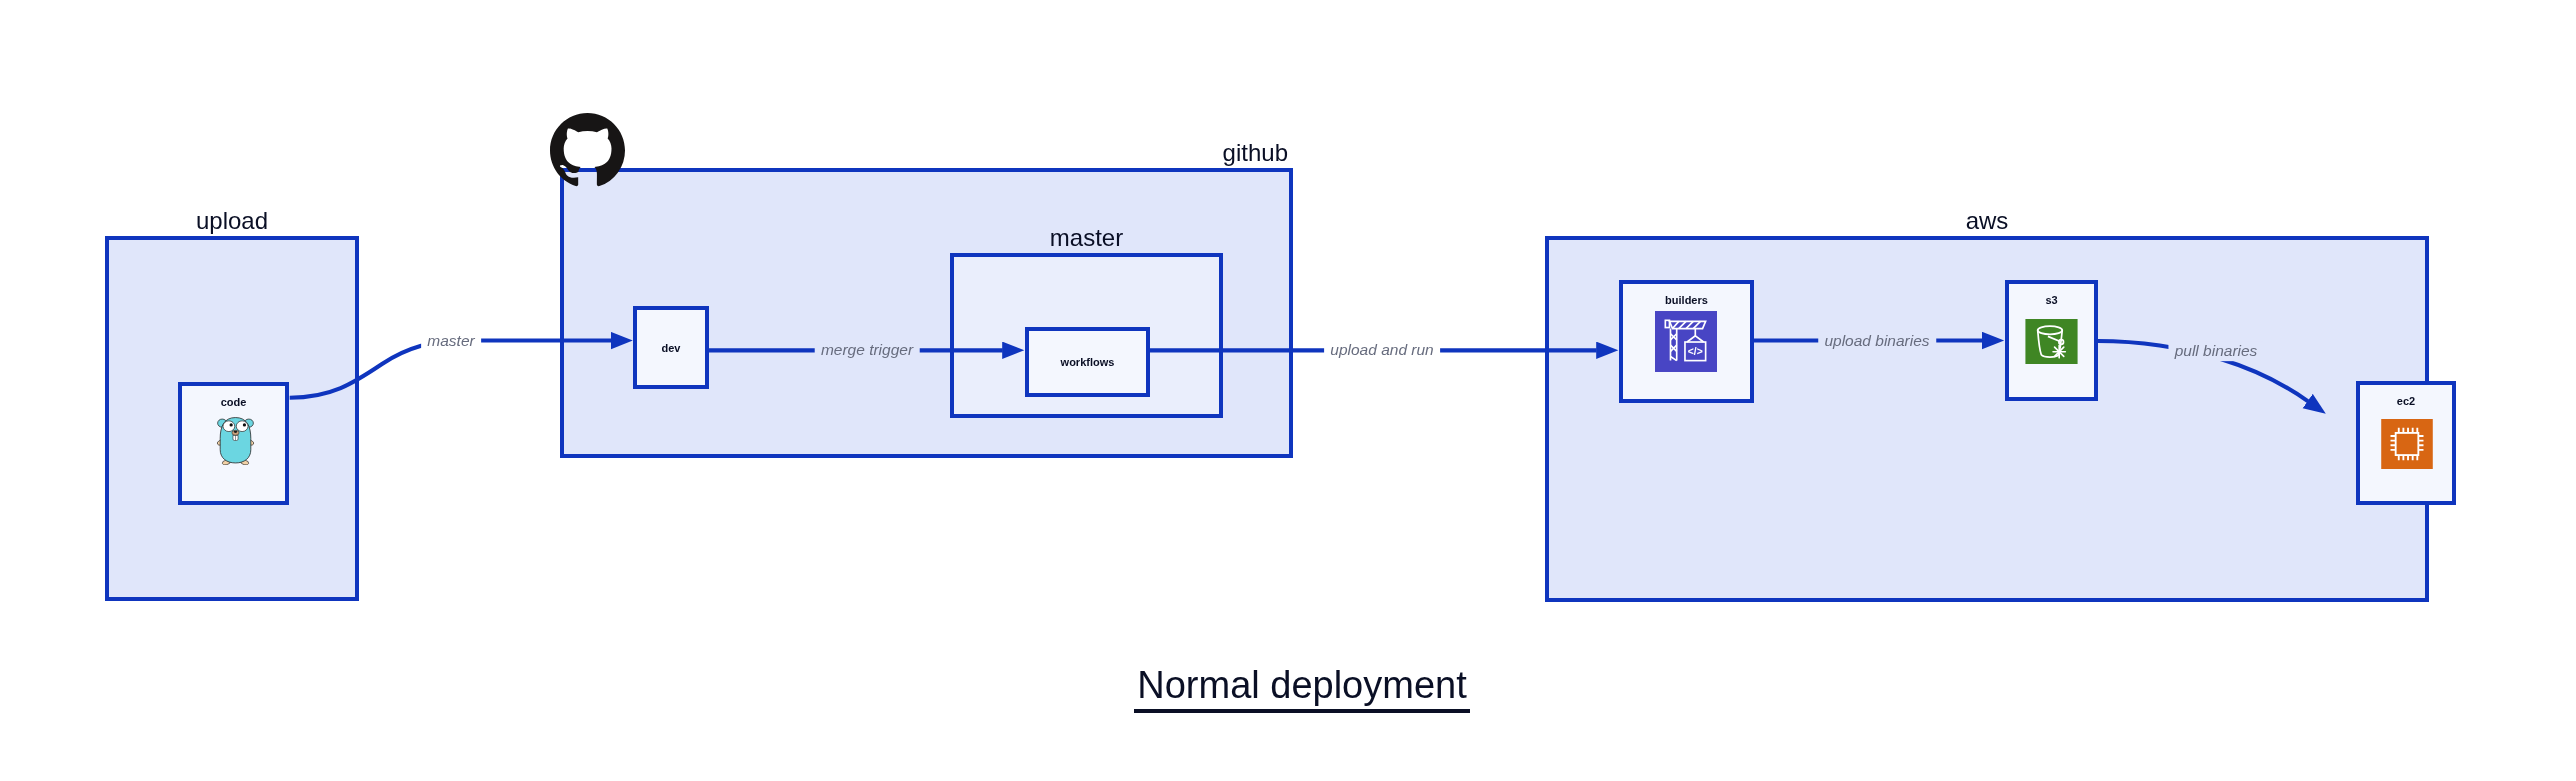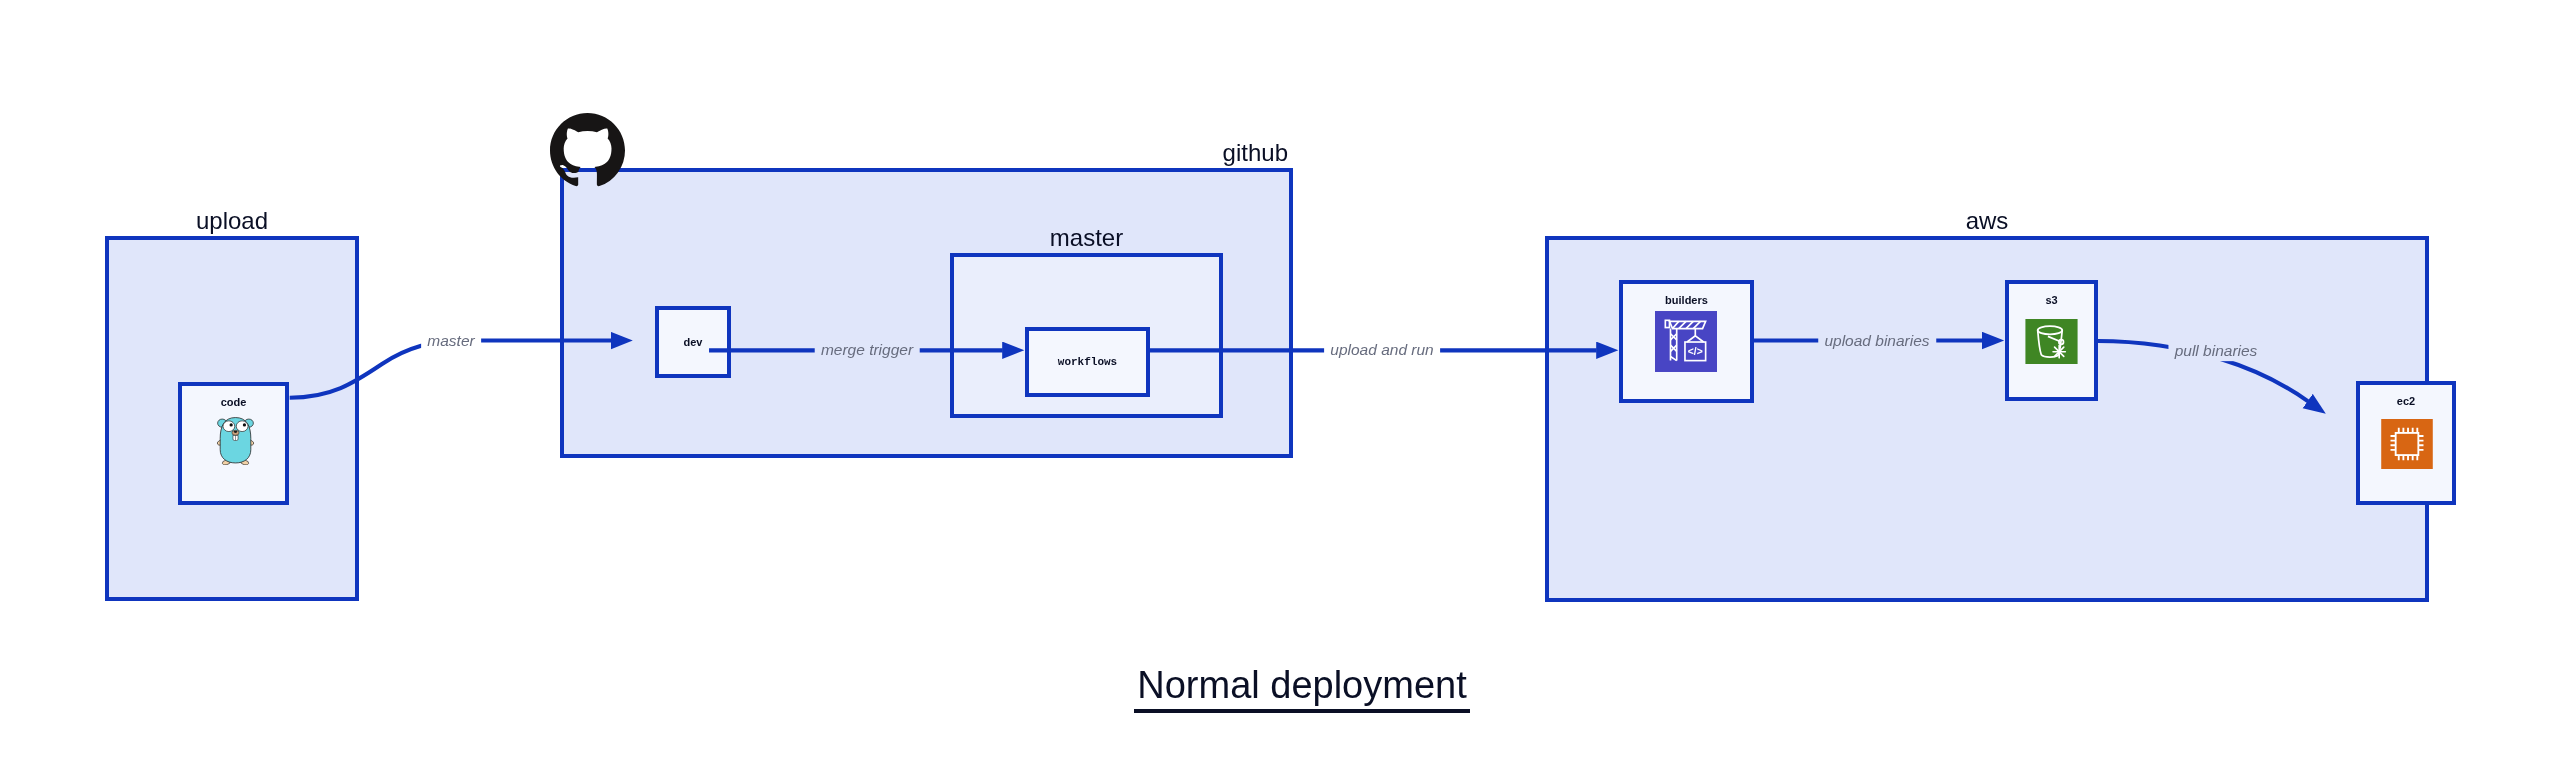--- a/index.html
+++ b/index.html
@@ -94,25 +94,25 @@
       <ellipse cx="38" cy="31" rx="3.4" ry="2.2" fill="#1c1c1c"></ellipse>
       <path d="M33 38 h10 v7 a3 3 0 0 1 -3 3 h-4 a3 3 0 0 1 -3 -3 Z" fill="#fff" stroke="#2b2b2b" stroke-width="1.2"></path>
       <line x1="38" y1="38" x2="38" y2="47" stroke="#2b2b2b" stroke-width="1"></line>
     </svg>
   </div>
 
   <div class="box l2" style="left:950px;top:253px;width:273px;height:165px;">
     <div class="container-label cl-center">master</div>
   </div>
 
-  <div class="box leaf" style="left:655px;top:306px;width:76px;height:72px;">
+  <div class="box leaf" style="left:633px;top:306px;width:76px;height:83px;">
     <div class="node-label nl-center">dev</div>
   </div>
 
-  <div class="box leaf" style="left:1025px;top:327px;width:125px;height:70px;font-family:Liberation Mono, monospace;">
+  <div class="box leaf" style="left:1025px;top:327px;width:125px;height:70px;">
     <div class="node-label nl-center">workflows</div>
   </div>
 
   <div class="box leaf" style="left:1619px;top:280px;width:135px;height:123px;">
     <div class="node-label nl-top">builders</div>
 
     <svg class="icon" style="left:32px;top:27px;" width="62" height="61" viewBox="0 0 120 118">
       <rect x="0" y="0" width="120" height="118" fill="var(--codebuild)"></rect>
       <g stroke="#fff" stroke-width="3.2" fill="none">
         <rect x="20" y="18" width="8" height="14"></rect>

